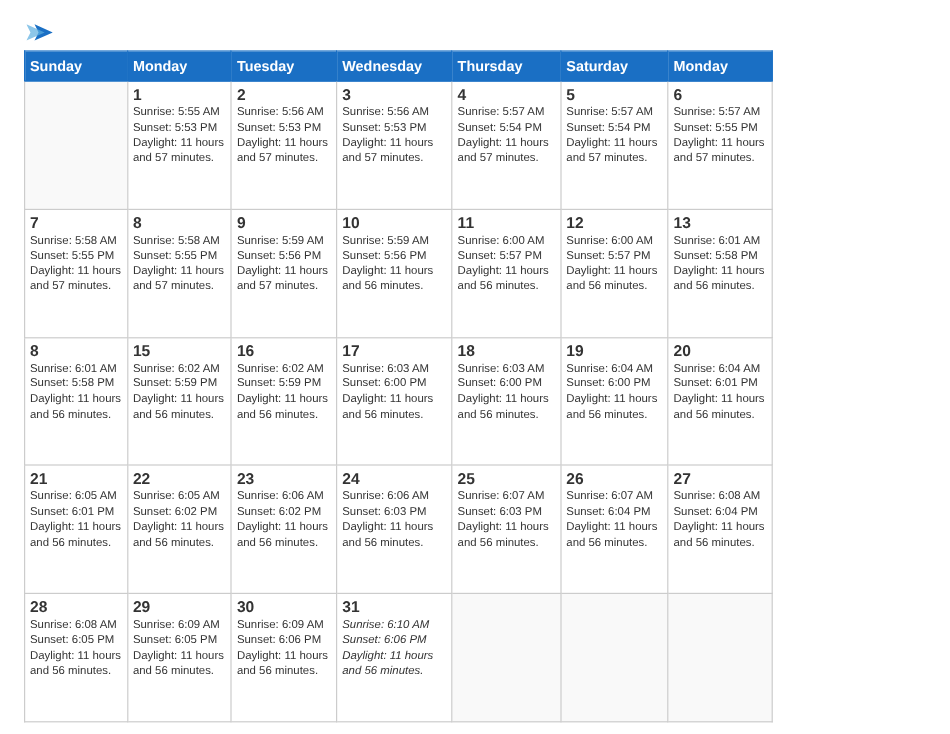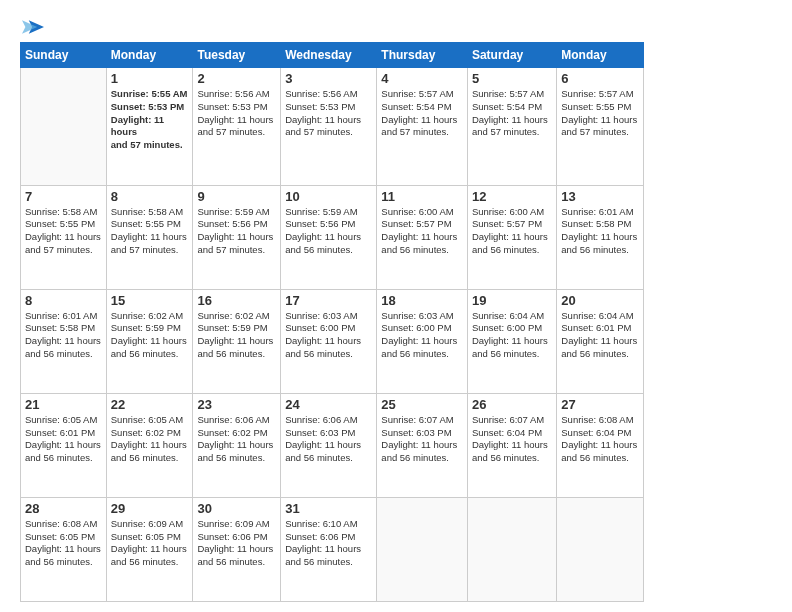--- a/index.html
+++ b/index.html
@@ -114,21 +114,21 @@
           <th>Thursday</th>
           <th>Saturday</th>
           <th>Monday</th>
         </tr>
     </thead>
     <tbody id="calendar-body">
     <tr>
           <td class="empty"></td>
           <td>
             <span class="day-num">1</span>
-            <div class="day-info" style="white-space: pre-line; font-weight: bold;">Sunrise: 5:55 AM
+            <div class="day-info" style="white-space: pre-line;">Sunrise: 5:55 AM
 Sunset: 5:53 PM
 Daylight: 11 hours
 and 57 minutes.</div>
           </td>
           <td>
             <span class="day-num">2</span>
             <div class="day-info" style="white-space: pre-line;">Sunrise: 5:56 AM
 Sunset: 5:53 PM
 Daylight: 11 hours
 and 57 minutes.</div>
@@ -332,21 +332,21 @@
           </td>
           <td>
             <span class="day-num">30</span>
             <div class="day-info" style="white-space: pre-line;">Sunrise: 6:09 AM
 Sunset: 6:06 PM
 Daylight: 11 hours
 and 56 minutes.</div>
           </td>
           <td>
             <span class="day-num">31</span>
-            <div class="day-info" style="white-space: pre-line;">Sunrise: 6:10 AM
+            <div class="day-info" style="white-space: pre-line; font-style: italic;">Sunrise: 6:10 AM
 Sunset: 6:06 PM
 Daylight: 11 hours
 and 56 minutes.</div>
           </td>
           <td class="empty"></td>
           <td class="empty"></td>
           <td class="empty"></td>
         </tr>
       </tbody>
   </table>

